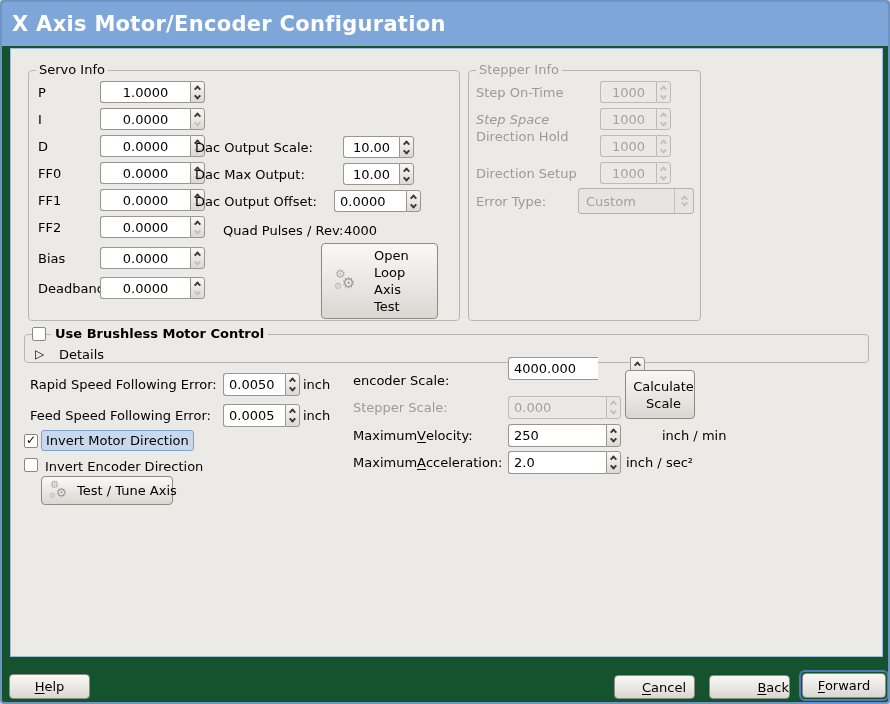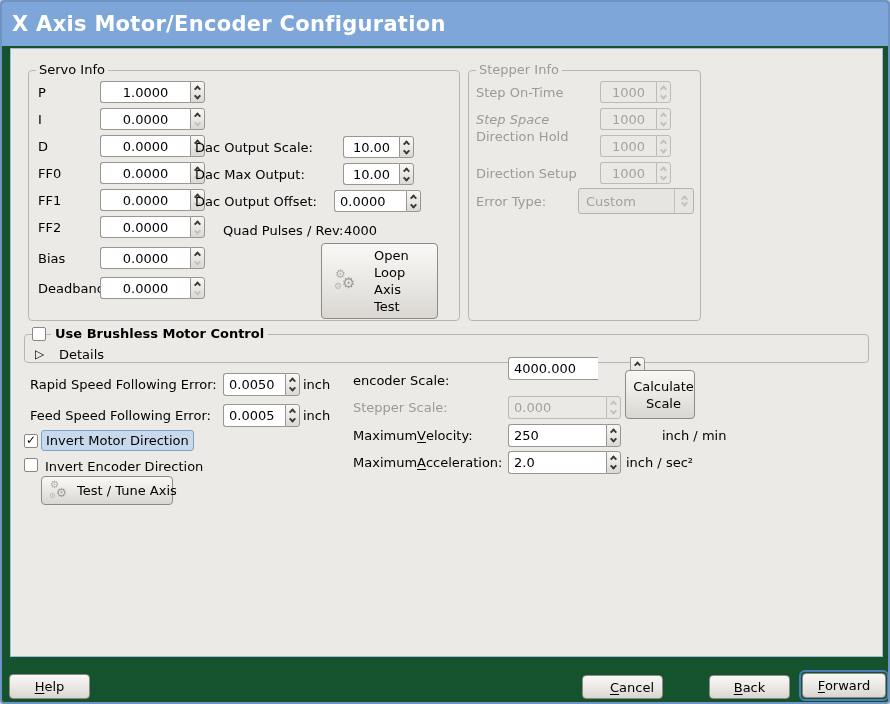--- a/index.html
+++ b/index.html
@@ -400,25 +400,25 @@
         </span>
       <span>Test / Tune Axis</span>
     </div>
 
   </div>
 
   <div class="btn" style="left:7px;top:672px;width:81px;height:25px;">
     <span><span></span><u>H</u><span>elp</span></span>
   </div>
 
-  <div class="btn" style="left:580px;top:673px;width:81px;height:24px;padding-left:19px;">
+  <div class="btn" style="left:612px;top:673px;width:81px;height:24px;padding-left:19px;">
     <span><span></span><u>C</u><span>ancel</span></span>
   </div>
 
-  <div class="btn" style="left:707px;top:673px;width:81px;height:24px;">
+  <div class="btn" style="left:707px;top:673px;width:81px;height:24px;justify-content:flex-end;">
     <span><span></span><u>B</u><span>ack</span></span>
   </div>
 
   <div class="focusring" style="left:797px;top:668px;width:90px;height:31px;">
     <div class="btn">
       <span><span></span><u>F</u><span>orward</span></span>
     </div>
   </div>
 
 </div>

